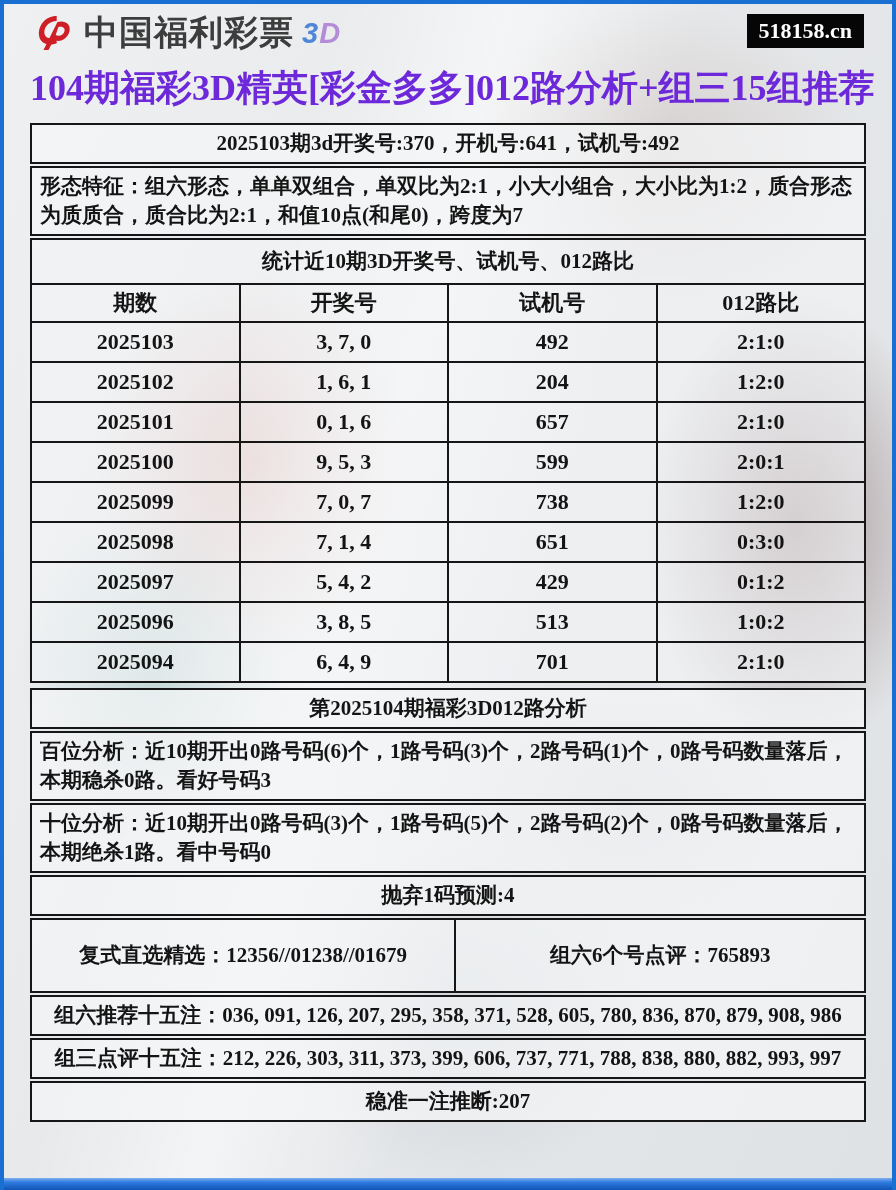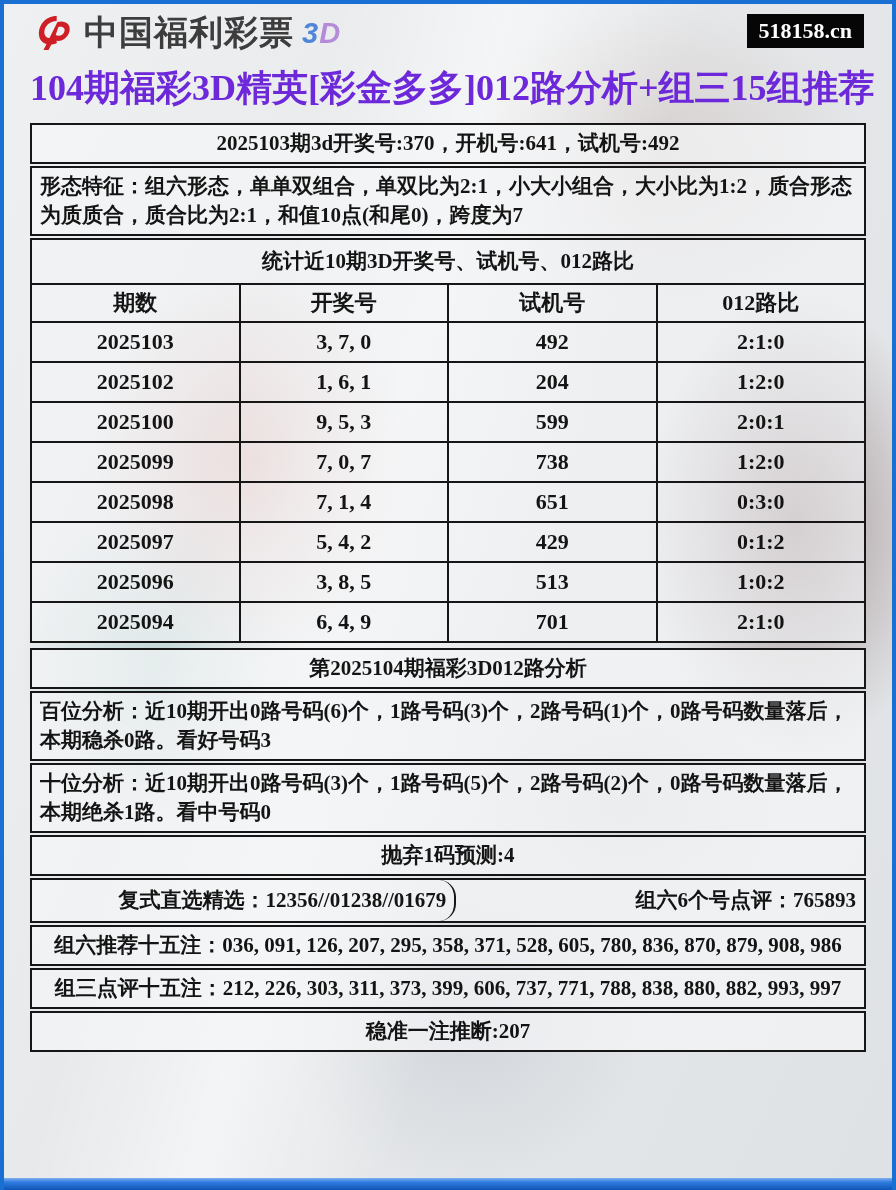--- a/index.html
+++ b/index.html
@@ -84,21 +84,21 @@
     border:2px solid #161616;
     font-size:22px; font-weight:bold; text-align:center;
     padding:0;
   }
   table.hist .tcaption{ height:45px; font-size:21px; }
   table.hist thead th{ height:38px; }
   table.hist tbody td{ height:40px; }
   table.hist col{ width:25%; }
   
   .splitrow{ display:flex; padding:0; }
-  .splitrow .cell{ padding:6px 8px; text-align:right;border-radius:17px; }
+  .splitrow .cell{ padding:21px 8px; text-align:center; }
   .splitrow .cell.l{ width:51%; border-right:2px solid #161616; }
   .splitrow .cell.r{ width:49%; }
 </style>
 </head>
 <body>
 
 <div class="page">
   <div class="backdrop"></div>
   <div class="sheen"></div>
 
@@ -151,20 +151,26 @@
             <td>492</td>
             <td>2:1:0</td>
           </tr>
           <tr>
             <td>2025102</td>
             <td>1, 6, 1</td>
             <td>204</td>
             <td>1:2:0</td>
           </tr>
           <tr>
+            <td>2025101</td>
+            <td>0, 1, 6</td>
+            <td>657</td>
+            <td>2:1:0</td>
+          </tr>
+          <tr>
             <td>2025100</td>
             <td>9, 5, 3</td>
             <td>599</td>
             <td>2:0:1</td>
           </tr>
           <tr>
             <td>2025099</td>
             <td>7, 0, 7</td>
             <td>738</td>
             <td>1:2:0</td>

